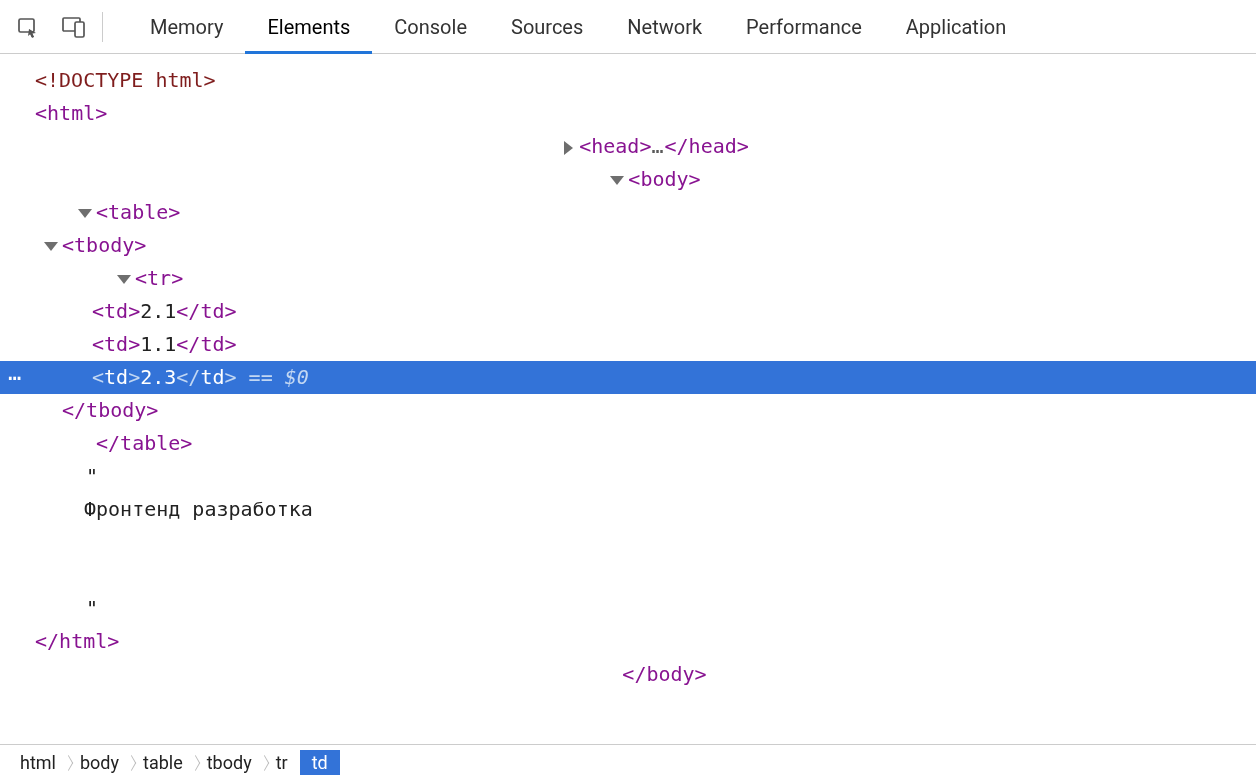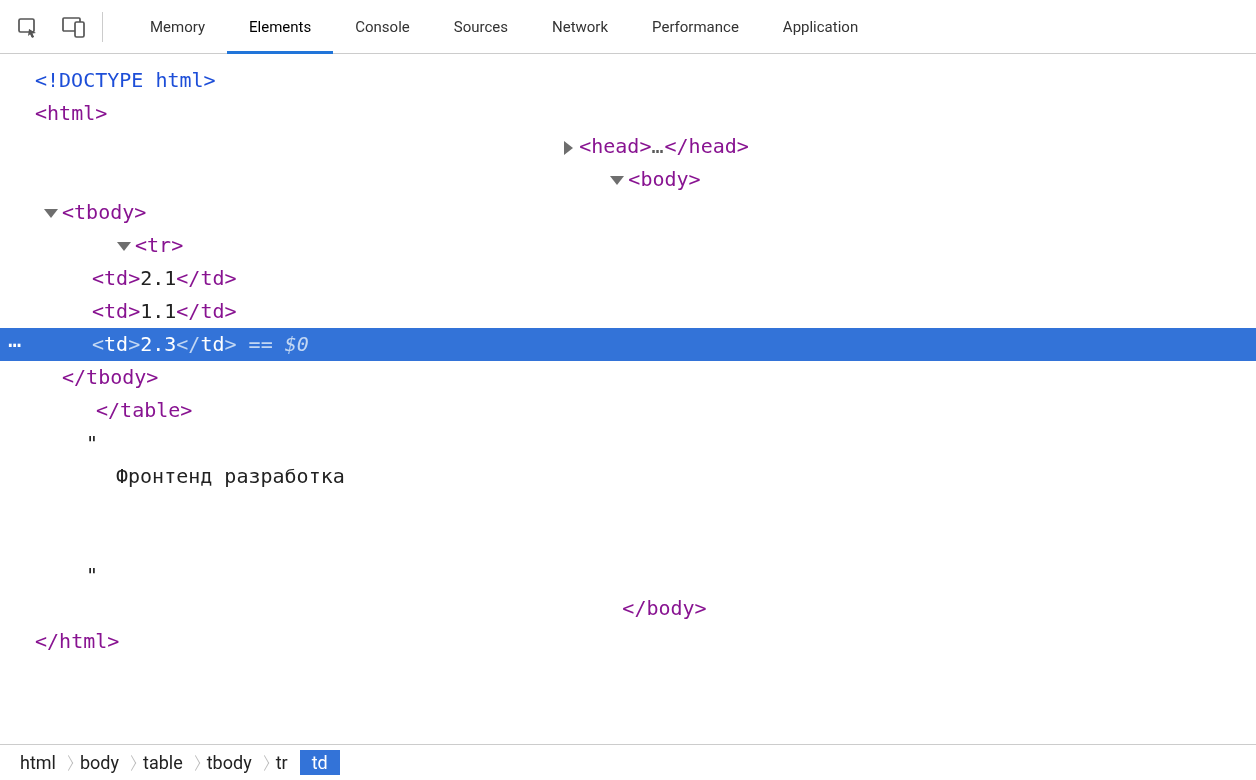--- a/index.html
+++ b/index.html
@@ -41,21 +41,21 @@
     .tabs {
       display: flex;
       align-items: stretch;
       height: 100%;
     }
     .tab {
       display: flex;
       align-items: center;
       padding: 0 22px;
       color: #333;
-      font-size: 15px;
+      font-size: 20px;
       cursor: pointer;
       position: relative;
     }
     .tab.active {
       color: #000;
     }
     .tab.active::after {
       content: '';
       position: absolute;
       bottom: -1px;
@@ -113,31 +113,31 @@
       margin-left: -18px;
       margin-right: 4px;
     }
     .arrow.right {
       border-top: 7px solid transparent;
       border-bottom: 7px solid transparent;
       border-left: 9px solid #6e6e6e;
       margin-left: -16px;
       margin-right: 6px;
     }
-    .doctype { color: #1d4ed8; }
+    .doctype { color: #7f1d1d; }
     .punc { color: #881391; }
     .tag { color: #881391; }
     .text { color: #222; }
     .ellips { color: #5a5a5a; letter-spacing: 1px; }
     .refmark { color: #8ba8d2; font-style: italic; }
     .refeq { color: #8ba8d2; }
     .dom-line.selected .refeq,
     .dom-line.selected .refmark { color: #c2d7f3; }
     .quote-line { padding-left: 86px; }
-    .text-body-line { padding-left: 116px; }
+    .text-body-line { padding-left: 84px; }
     .breadcrumbs {
       display: flex;
       align-items: center;
       height: 36px;
       border-top: 1px solid #ccc;
       font-size: 18px;
       padding-left: 8px;
     }
     .crumb {
       padding: 2px 12px;
@@ -188,34 +188,35 @@
     <div class="tab">Performance</div>
     <div class="tab">Application</div>
   </div>
 </div>
 
 <div class="dom-panel">
   <div class="dom-line i1"><span class="doctype">&lt;!DOCTYPE html&gt;</span></div>
   <div class="dom-line i1"><span class="punc">&lt;</span><span class="tag">html</span><span class="punc">&gt;</span></div>
   <div class="dom-line i3"><span class="arrow right"></span><span class="punc">&lt;</span><span class="tag">head</span><span class="punc">&gt;</span><span class="ellips">…</span><span class="punc">&lt;/</span><span class="tag">head</span><span class="punc">&gt;</span></div>
   <div class="dom-line i3"><span class="arrow down"></span><span class="punc">&lt;</span><span class="tag">body</span><span class="punc">&gt;</span></div>
+  <div class="dom-line i4"><span class="arrow down"></span><span class="punc">&lt;</span><span class="tag">table</span><span class="punc">&gt;</span></div>
   <div class="dom-line i5"><span class="arrow down"></span><span class="punc">&lt;</span><span class="tag">tbody</span><span class="punc">&gt;</span></div>
   <div class="dom-line i6"><span class="arrow down"></span><span class="punc">&lt;</span><span class="tag">tr</span><span class="punc">&gt;</span></div>
   <div class="dom-line i7"><span class="punc">&lt;</span><span class="tag">td</span><span class="punc">&gt;</span><span class="text">2.1</span><span class="punc">&lt;/</span><span class="tag">td</span><span class="punc">&gt;</span></div>
   <div class="dom-line i7"><span class="punc">&lt;</span><span class="tag">td</span><span class="punc">&gt;</span><span class="text">1.1</span><span class="punc">&lt;/</span><span class="tag">td</span><span class="punc">&gt;</span></div>
   <div class="dom-line i7 selected"><span class="selected-dots">⋯</span><span class="punc">&lt;</span><span class="tag">td</span><span class="punc">&gt;</span><span class="text">2.3</span><span class="punc">&lt;/</span><span class="tag">td</span><span class="punc">&gt;</span><span class="refeq"> == </span><span class="refmark">$0</span></div>
   <div class="dom-line i5"><span class="punc">&lt;/</span><span class="tag">tbody</span><span class="punc">&gt;</span></div>
   <div class="dom-line i4"><span class="punc">&lt;/</span><span class="tag">table</span><span class="punc">&gt;</span></div>
   <div class="dom-line quote-line"><span class="text">"</span></div>
   <div class="dom-line text-body-line"><span class="text">Фронтенд разработка</span></div>
   <div class="dom-line">&nbsp;</div>
   <div class="dom-line">&nbsp;</div>
   <div class="dom-line quote-line"><span class="text">"</span></div>
+  <div class="dom-line i1"><span class="punc">&lt;/</span><span class="tag">html</span><span class="punc">&gt;</span></div>
   <div class="dom-line i3"><span class="punc">&lt;/</span><span class="tag">body</span><span class="punc">&gt;</span></div>
-  <div class="dom-line i1"><span class="punc">&lt;/</span><span class="tag">html</span><span class="punc">&gt;</span></div>
 </div>
 
 <div class="breadcrumbs">
   <div class="crumb">html</div>
   <div class="crumb">body</div>
   <div class="crumb">table</div>
   <div class="crumb">tbody</div>
   <div class="crumb">tr</div>
   <div class="crumb selected">td</div>
 </div>

